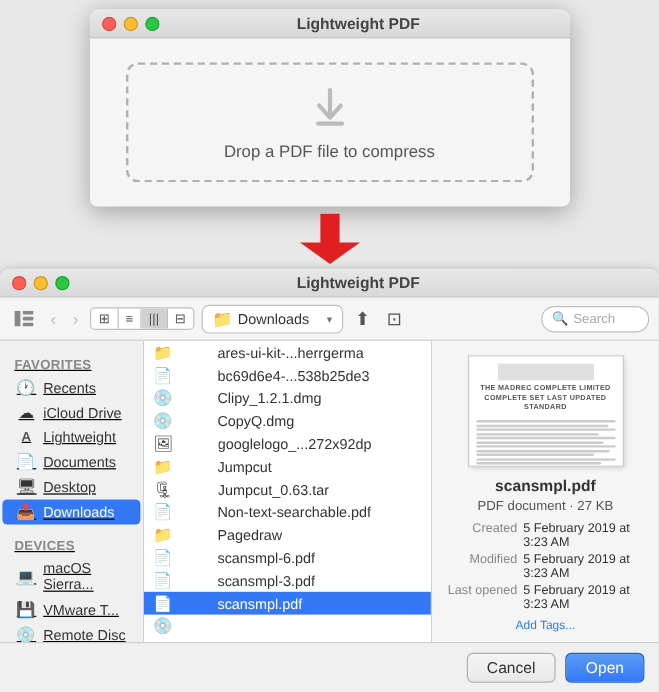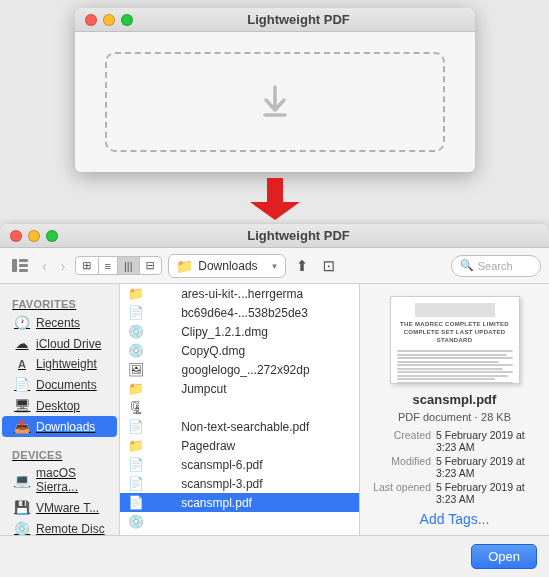--- a/index.html
+++ b/index.html
@@ -342,21 +342,21 @@
       text-align: right;
       padding-right: 5px;
       flex-shrink: 0;
     }
     .meta-value {
       color: #333;
       font-weight: 500;
     }
     .add-tags-link {
       color: #3478f6;
-      font-size: 14px;
+      font-size: 10px;
       margin-top: 4px;
       text-align: right;
       cursor: pointer;
     }
 
     
     .dialog-bottom {
       display: flex;
       align-items: center;
       justify-content: flex-end;
@@ -396,20 +396,21 @@
       <div class="tb-btn tb-min"></div>
       <div class="tb-btn tb-max"></div>
     </div>
     <div class="app-title">Lightweight PDF</div>
   </div>
   <div class="drop-zone">
     <svg class="drop-arrow-icon" viewBox="0 0 40 40" fill="#bbb">
       <path d="M20 5 L20 26 M11 18 L20 28 L29 18" stroke="#bbb" stroke-width="3.5" fill="none" stroke-linecap="round" stroke-linejoin="round"></path>
       <line x1="10" y1="33" x2="30" y2="33" stroke="#bbb" stroke-width="3.5" stroke-linecap="round"></line>
     </svg>
+    <div class="drop-text">Drop a PDF file to compress</div>
   </div>
 </div>
 
 <div class="red-arrow-container">
   <svg width="50" height="42">
     <rect x="17" y="0" width="16" height="26" fill="#e02020"></rect>
     <polygon points="0,24 25,42 50,24" fill="#e02020"></polygon>
   </svg>
 </div>
 
@@ -519,20 +520,21 @@
       <div class="file-row">
         <span class="file-icon">🖼</span>
         <span class="file-name">googlelogo_...272x92dp</span>
       </div>
       <div class="file-row">
         <span class="file-icon">📁</span>
         <span class="file-name">Jumpcut</span>
       </div>
       <div class="file-row">
         <span class="file-icon">🗜</span>
+        <span class="file-name">Jumpcut_0.63.tar</span>
       </div>
       <div class="file-row">
         <span class="file-icon" style="color:#e44;">📄</span>
         <span class="file-name">Non-text-searchable.pdf</span>
       </div>
       <div class="file-row">
         <span class="file-icon">📁</span>
         <span class="file-name">Pagedraw</span>
       </div>
       <div class="file-row">
@@ -574,35 +576,36 @@
             <div class="preview-body-line" style="width:100%"></div>
             <div class="preview-body-line" style="width:96%"></div>
             <div class="preview-body-line" style="width:85%"></div>
             <div class="preview-body-line" style="width:100%"></div>
             <div class="preview-body-line" style="width:90%"></div>
 
           </div>
         </div>
       </div>
       <div class="preview-filename">scansmpl.pdf</div>
-      <div class="preview-type">PDF document · 28 KB</div>
+      <div class="preview-type">PDF document · 27 KB</div>
       <div class="preview-meta">
         <div class="meta-row">
           <span class="meta-label">Created</span>
           <span class="meta-value">5 February 2019 at 3:23 AM</span>
         </div>
         <div class="meta-row">
           <span class="meta-label">Modified</span>
           <span class="meta-value">5 February 2019 at 3:23 AM</span>
         </div>
         <div class="meta-row">
           <span class="meta-label">Last opened</span>
           <span class="meta-value">5 February 2019 at 3:23 AM</span>
         </div>
       </div>
       <div class="add-tags-link">Add Tags...</div>
     </div>
   </div>
 
   <div class="dialog-bottom">
+    <button class="btn-cancel">Cancel</button>
     <button class="btn-open">Open</button>
   </div>
 </div>
 
 </body></html>

